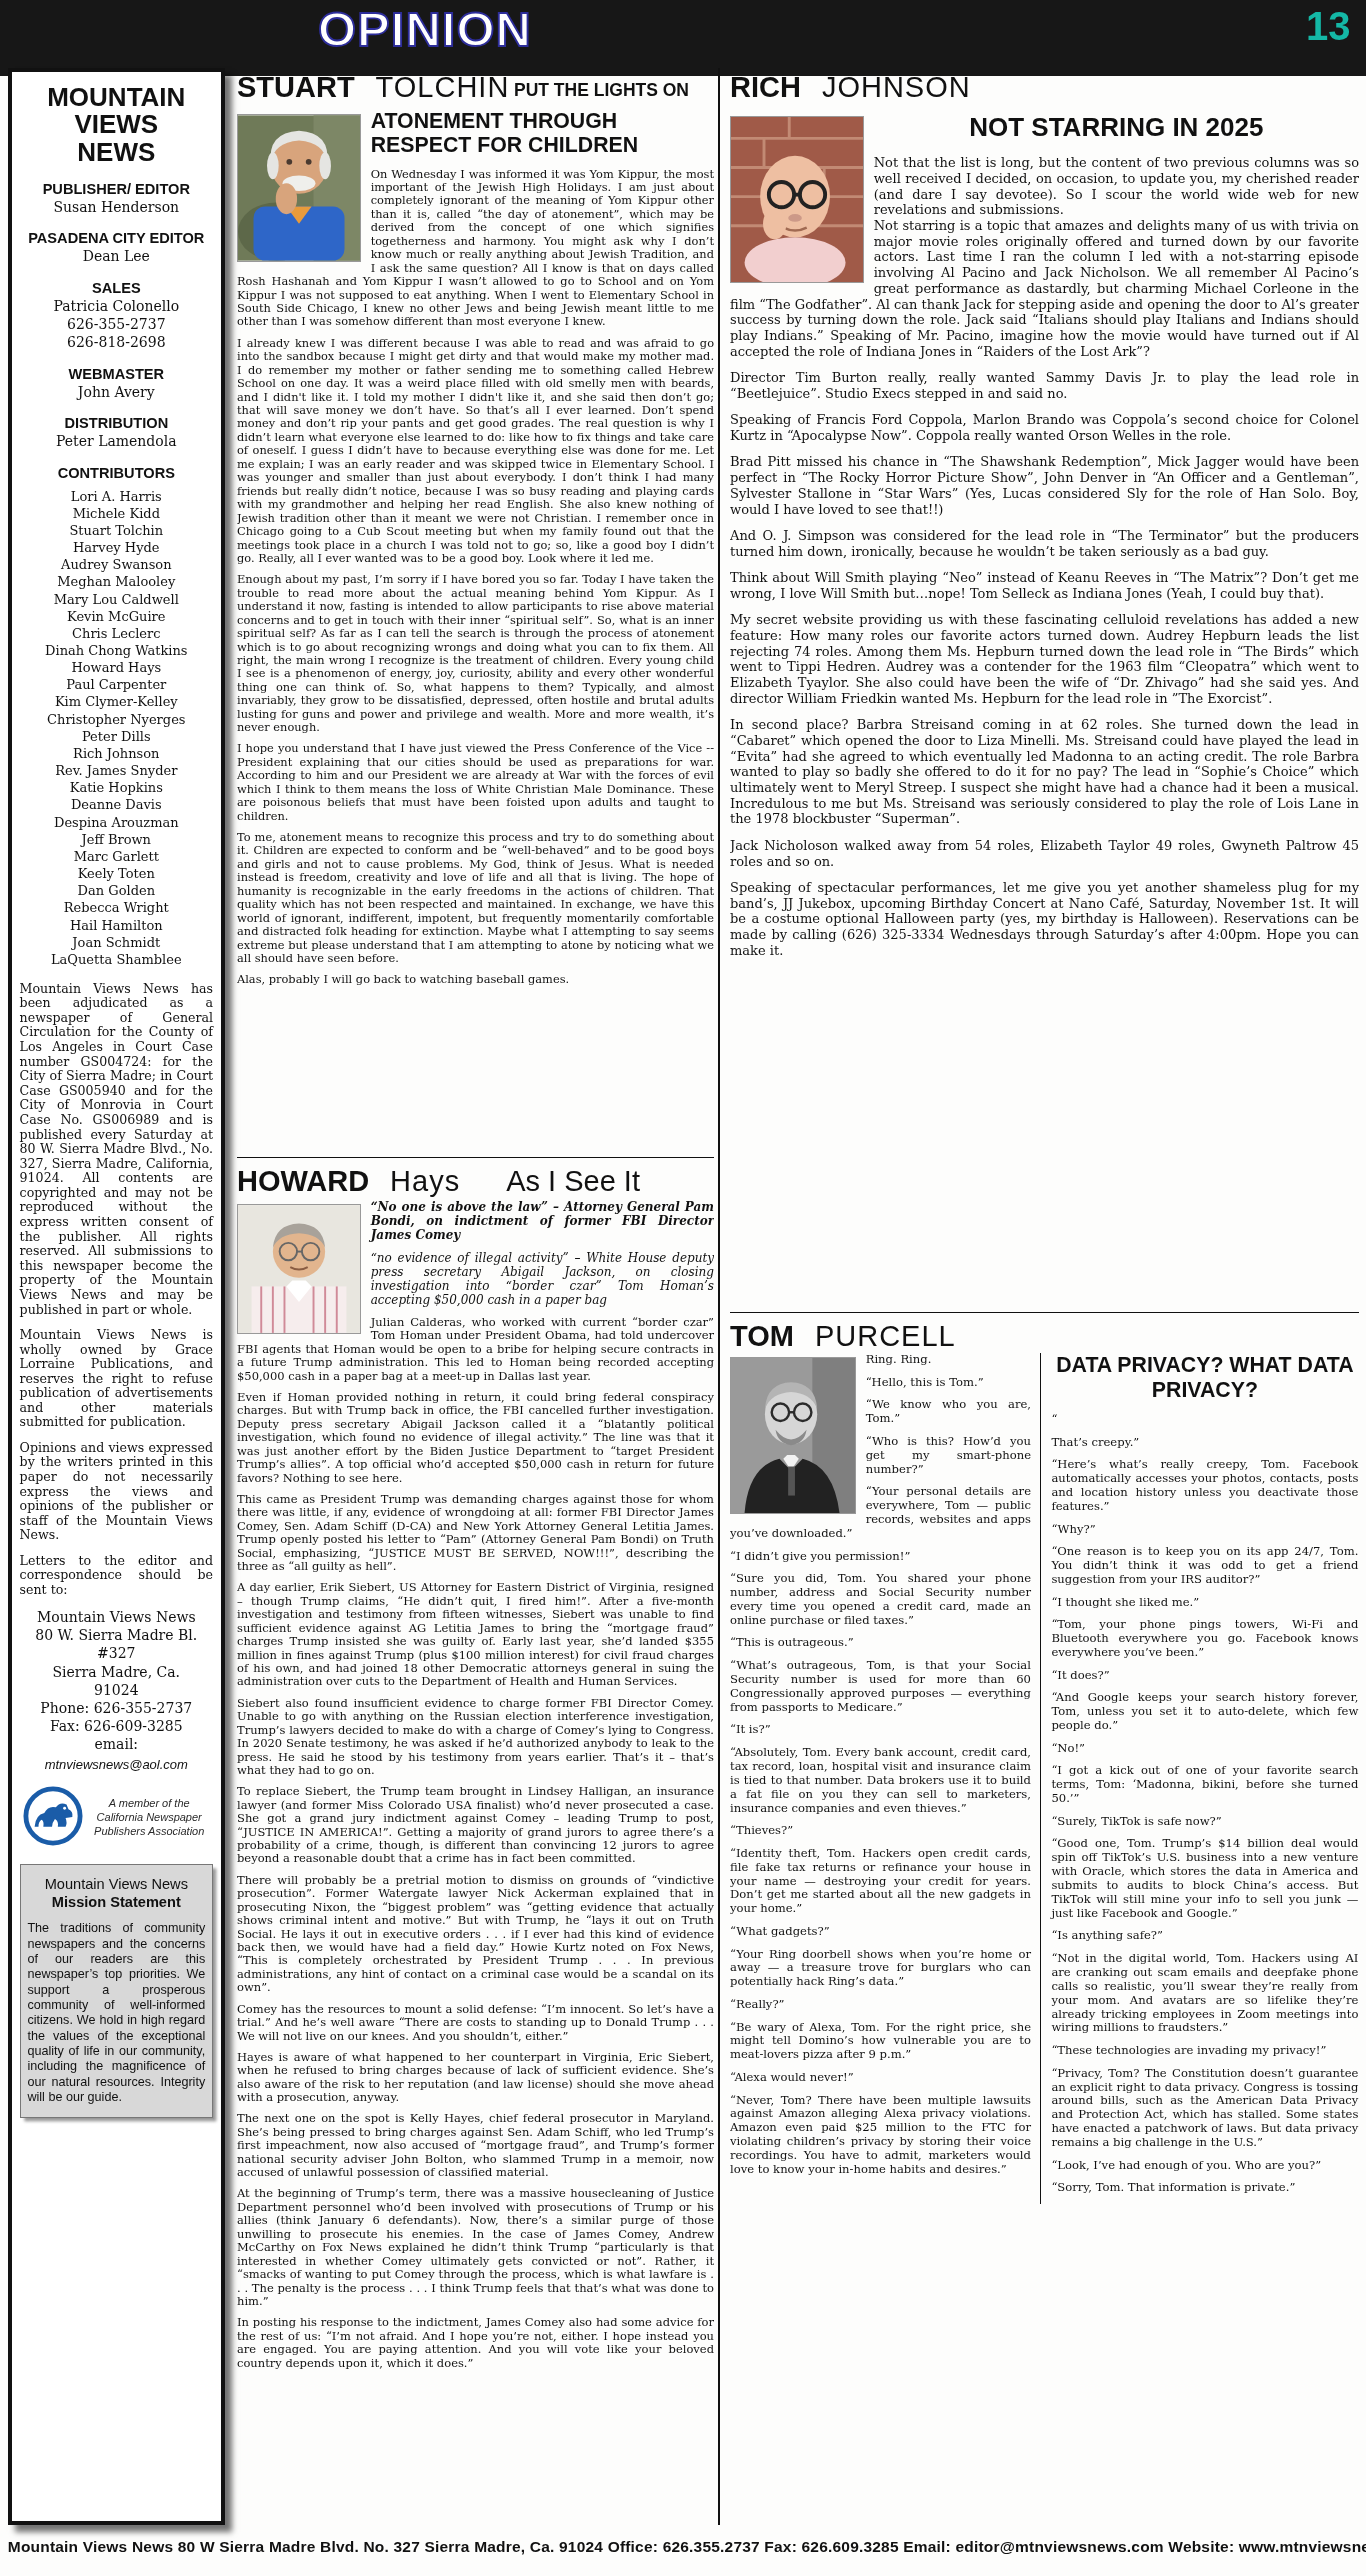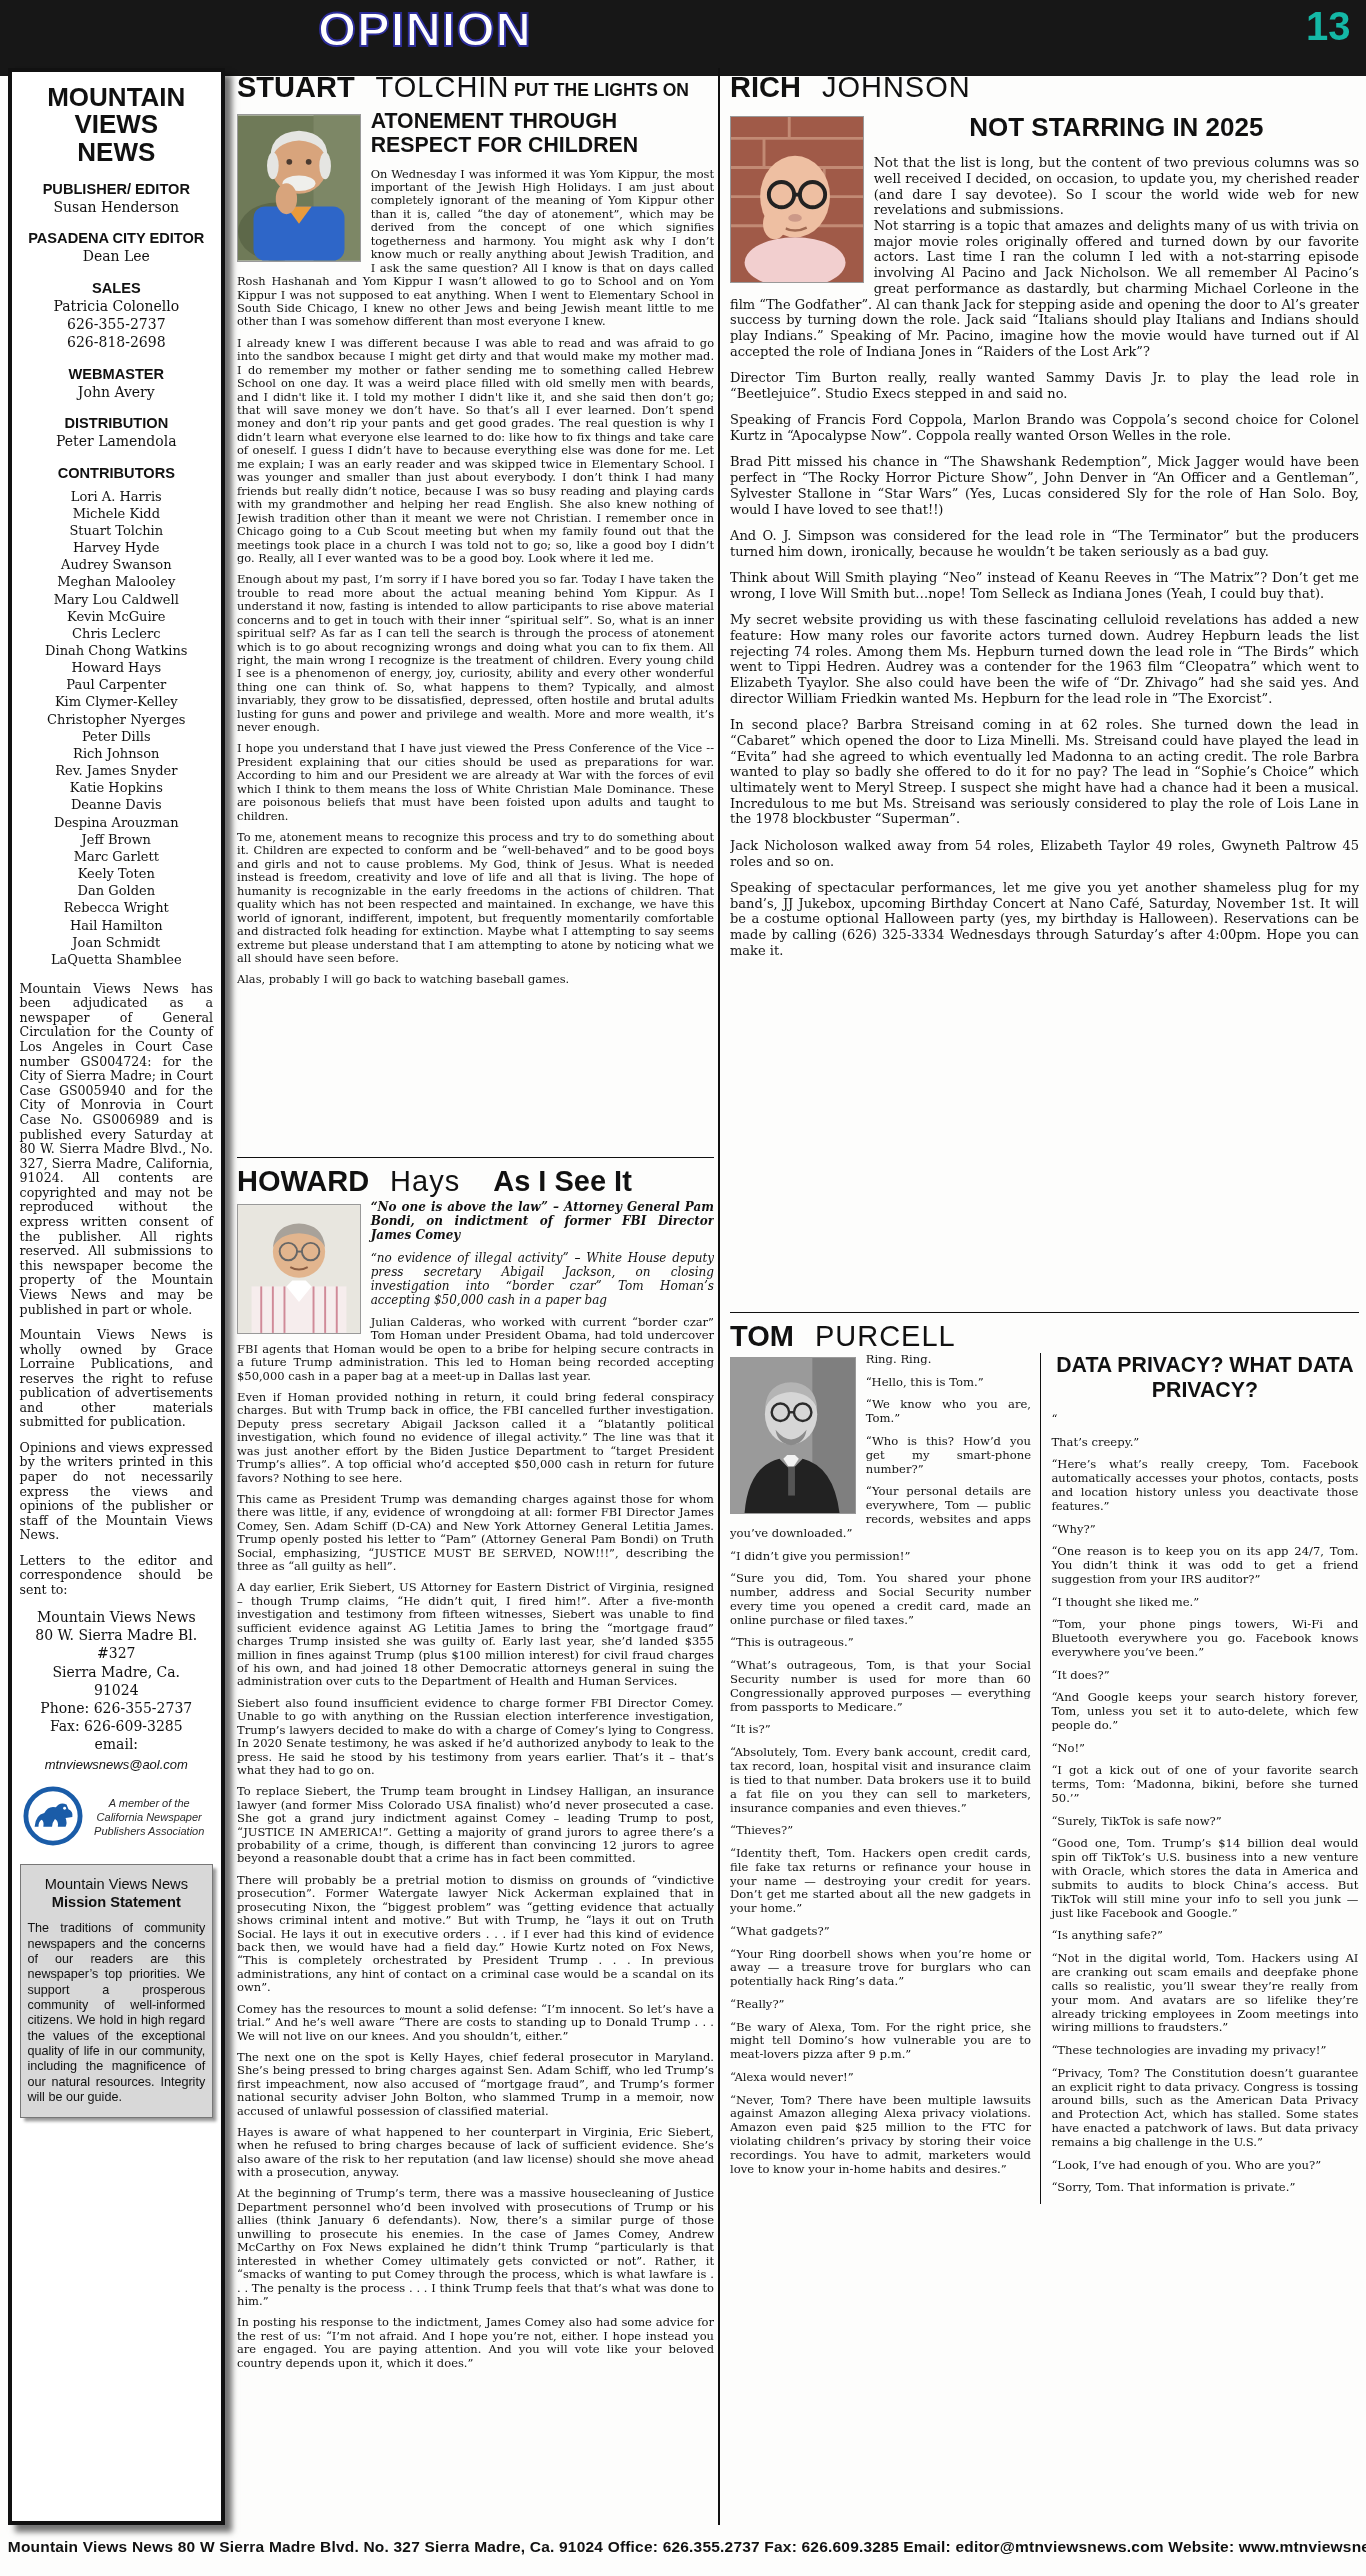--- a/index.html
+++ b/index.html
@@ -42,21 +42,21 @@
   .body-text{text-align:justify;}
   .body-text p{margin:0 0 7.8px;}
   
   .tolchin{left:237px;top:68px;width:477px;height:1087px;overflow:hidden;padding-top:3.9px;}
   .kicker{position:absolute;right:25px;top:11.6px;font-family:"Liberation Sans",sans-serif;font-weight:800;font-size:17.5px;}
   .t-body{margin-top:3.9px;font-size:11.4px;line-height:1.18;}
   .t-head{font-family:"Liberation Sans",sans-serif;font-weight:800;font-size:21.3px;line-height:1.12;
         text-align:left;margin:7.8px 5.8px 9.7px 5.8px;}
   
   .hays{left:237px;top:1157px;width:477px;height:1368px;border-top:1.9px solid #111;padding-top:7.8px;overflow:hidden;}
-  .hays .column-name{font-weight:700;margin-left:12px;letter-spacing:0;}
+  .hays .column-name{font-weight:400;margin-left:25px;letter-spacing:0;}
   .h-body{margin-top:3.9px;font-size:11.5px;line-height:1.17;}
   .h-quotes p{font-style:italic;font-size:12px;margin:0 0 8.7px;text-align:justify;}
   .h-quotes p:first-child{font-weight:bold;}
   
   .vrule{position:absolute;left:718px;top:68px;width:1.9px;height:2457px;background:#111;}
   
   .johnson{left:730px;top:68px;width:629px;height:1238px;overflow:hidden;padding-top:3.9px;}
   .j-head{font-family:"Liberation Sans",sans-serif;font-weight:800;font-size:26px;text-align:center;margin:9.7px 0 11.6px;}
   .j-body{font-size:13px;line-height:1.21;}
   .j-body p{margin:0 0 10.7px;}
@@ -237,22 +237,22 @@
         </div>
       <div>
           <p>Julian Calderas, who worked with current “border czar” Tom Homan under President Obama, had told undercover FBI agents that Homan would be open to a bribe for helping secure contracts in a future Trump administration. This led to Homan being recorded accepting $50,000 cash in a paper bag at a meet-up in Dallas last year.</p>
           <p>Even if Homan provided nothing in return, it could bring federal conspiracy charges. But with Trump back in office, the FBI cancelled further investigation. Deputy press secretary Abigail Jackson called it a “blatantly political investigation, which found no evidence of illegal activity.” The line was that it was just another effort by the Biden Justice Department to “target President Trump’s allies”. A top official who’d accepted $50,000 cash in return for future favors? Nothing to see here.</p>
           <p>This came as President Trump was demanding charges against those for whom there was little, if any, evidence of wrongdoing at all: former FBI Director James Comey, Sen. Adam Schiff (D-CA) and New York Attorney General Letitia James. Trump openly posted his letter to “Pam” (Attorney General Pam Bondi) on Truth Social, emphasizing, “JUSTICE MUST BE SERVED, NOW!!!”, describing the three as “all guilty as hell”.</p>
           <p>A day earlier, Erik Siebert, US Attorney for Eastern District of Virginia, resigned – though Trump claims, “He didn’t quit, I fired him!”. After a five-month investigation and testimony from fifteen witnesses, Siebert was unable to find sufficient evidence against AG Letitia James to bring the “mortgage fraud” charges Trump insisted she was guilty of. Early last year, she’d landed $355 million in fines against Trump (plus $100 million interest) for civil fraud charges of his own, and had joined 18 other Democratic attorneys general in suing the administration over cuts to the Department of Health and Human Services.</p>
           <p>Siebert also found insufficient evidence to charge former FBI Director Comey. Unable to go with anything on the Russian election interference investigation, Trump’s lawyers decided to make do with a charge of Comey’s lying to Congress. In 2020 Senate testimony, he was asked if he’d authorized anybody to leak to the press. He said he stood by his testimony from years earlier. That’s it – that’s what they had to go on.</p>
           <p>To replace Siebert, the Trump team brought in Lindsey Halligan, an insurance lawyer (and former Miss Colorado USA finalist) who’d never prosecuted a case. She got a grand jury indictment against Comey – leading Trump to post, “JUSTICE IN AMERICA!”. Getting a majority of grand jurors to agree there’s a probability of a crime, though, is different than convincing 12 jurors to agree beyond a reasonable doubt that a crime has in fact been committed.</p>
           <p>There will probably be a pretrial motion to dismiss on grounds of “vindictive prosecution”. Former Watergate lawyer Nick Ackerman explained that in prosecuting Nixon, the “biggest problem” was “getting evidence that actually shows criminal intent and motive.” But with Trump, he “lays it out on Truth Social. He lays it out in executive orders . . . if I ever had this kind of evidence back then, we would have had a field day.” Howie Kurtz noted on Fox News, “This is completely orchestrated by President Trump . . . In previous administrations, any hint of contact on a criminal case would be a scandal on its own”.</p>
           <p>Comey has the resources to mount a solid defense: “I’m innocent. So let’s have a trial.” And he’s well aware “There are costs to standing up to Donald Trump . . . We will not live on our knees. And you shouldn’t, either.”</p>
+          <p>Hayes is aware of what happened to her counterpart in Virginia, Eric Siebert, when he refused to bring charges because of lack of sufficient evidence. She’s also aware of the risk to her reputation (and law license) should she move ahead with a prosecution, anyway.</p>
           <p>The next one on the spot is Kelly Hayes, chief federal prosecutor in Maryland. She’s being pressed to bring charges against Sen. Adam Schiff, who led Trump’s first impeachment, now also accused of “mortgage fraud”, and Trump’s former national security adviser John Bolton, who slammed Trump in a memoir, now accused of unlawful possession of classified material.</p>
-          <p>Hayes is aware of what happened to her counterpart in Virginia, Eric Siebert, when he refused to bring charges because of lack of sufficient evidence. She’s also aware of the risk to her reputation (and law license) should she move ahead with a prosecution, anyway.</p>
           <p>At the beginning of Trump’s term, there was a massive housecleaning of Justice Department personnel who’d been involved with prosecutions of Trump or his allies (think January 6 defendants). Now, there’s a similar purge of those unwilling to prosecute his enemies. In the case of James Comey, Andrew McCarthy on Fox News explained he didn’t think Trump “particularly is that interested in whether Comey ultimately gets convicted or not”. Rather, it “smacks of wanting to put Comey through the process, which is what lawfare is . . . The penalty is the process . . . I think Trump feels that that’s what was done to him.”</p>
           <p>In posting his response to the indictment, James Comey also had some advice for the rest of us: “I’m not afraid. And I hope you’re not, either. I hope instead you are engaged. You are paying attention. And you will vote like your beloved country depends upon it, which it does.”</p>
         </div>
     </div>
   </section>
 
   <div class="vrule"></div>
 
   <section class="article johnson">
     <div class="byline-row">

